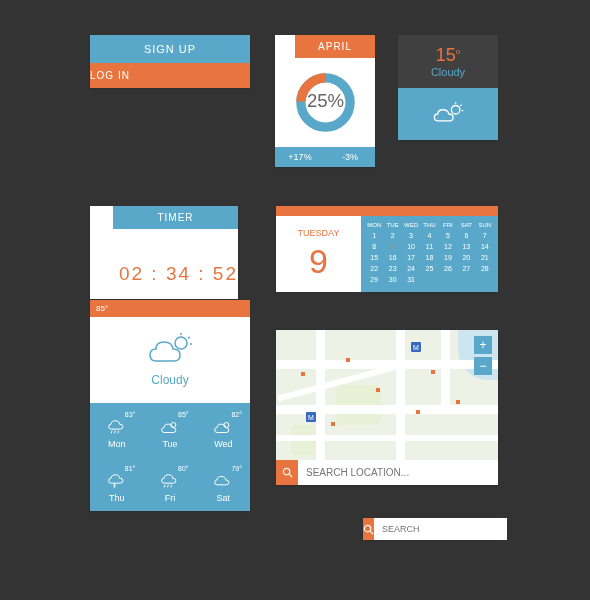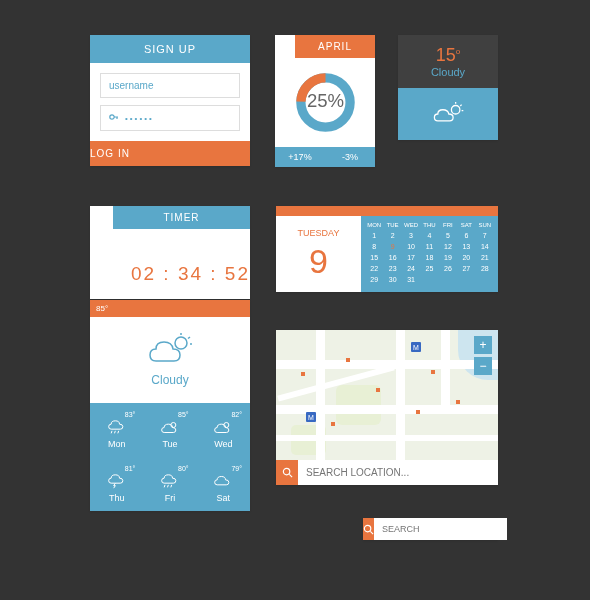--- a/index.html
+++ b/index.html
@@ -34,21 +34,21 @@
 
 
 .wsmall{left:398px;top:35px;width:100px;}
 .wsmall-top{background:#404040;text-align:center;padding:10px 0;}
 .wsmall-temp{color:var(--orange);font-size:18px;}
 .wsmall-temp sup{font-size:8px;}
 .wsmall-text{color:var(--blue);font-size:11px;}
 .wsmall-bot{background:var(--blue);display:flex;justify-content:center;align-items:center;padding:14px 0;}
 
 
-.timer{left:90px;top:206px;width:160px;padding-left:23px;}
+.timer{left:90px;top:206px;width:148px;padding-left:23px;}
 .timer-h{background:var(--blue);color:#fff;text-align:center;font-size:10px;letter-spacing:1px;padding:6px 0;}
 .timer-b{text-align:right;color:var(--orange);font-size:19px;letter-spacing:2px;padding:14px 0;font-weight:300;margin-top:20px;}
 
 
 .wbig{left:90px;top:300px;width:160px;}
 .wbig-bar{background:var(--orange);color:#fff;font-size:8px;padding:4px 6px;}
 .wbig-main{background:#fff;display:flex;flex-direction:column;align-items:center;padding:16px 0;}
 .wbig-main .lbl{color:var(--blue);font-size:12px;margin-top:6px;}
 .wbig-grid{background:var(--blue);display:grid;grid-template-columns:repeat(3,1fr);}
 .wcell{display:flex;flex-direction:column;align-items:center;padding:8px 0;color:#fff;}
@@ -92,34 +92,20 @@
 
 .icon-cloud-sun{width:34px;height:24px;}
 .icon-small{width:20px;height:15px;}
 .icon-search{width:11px;height:11px;}
 </style>
 </head>
 <body>
 
 <div class="card signup">
   <div class="signup-h">SIGN UP</div>
-  <div class="signup-body">
-    <div class="field">
-      <span>username</span>
-    </div>
-    <div class="field">
-      <span class="key-icon">
-        <svg width="10" height="10" viewBox="0 0 10 10">
-            <circle cx="3" cy="5" r="2.2" fill="none" stroke="#5aa8c9" stroke-width="1.2"></circle>
-            <path d="M5 5 L9 5 M8 5 L8 7" stroke="#5aa8c9" stroke-width="1.2" fill="none"></path>
-          </svg>
-      </span>
-      <span class="dots">••••••</span>
-    </div>
-  </div>
   <div class="login">LOG IN</div>
 </div>
 
 <div class="card donut">
   <div class="donut-h">APRIL</div>
   <div class="donut-body">
     <svg class="donut-svg" viewBox="0 0 42 42">
       <circle cx="21" cy="21" r="15.9" fill="none" stroke="#5aa8c9" stroke-width="6"></circle>
       <circle cx="21" cy="21" r="15.9" fill="none" stroke="#e8753f" stroke-width="6" stroke-dasharray="25 75" stroke-dashoffset="25" transform="rotate(-90 21 21)"></circle>
       <text x="21" y="24" text-anchor="middle" class="donut-center">25%</text>

